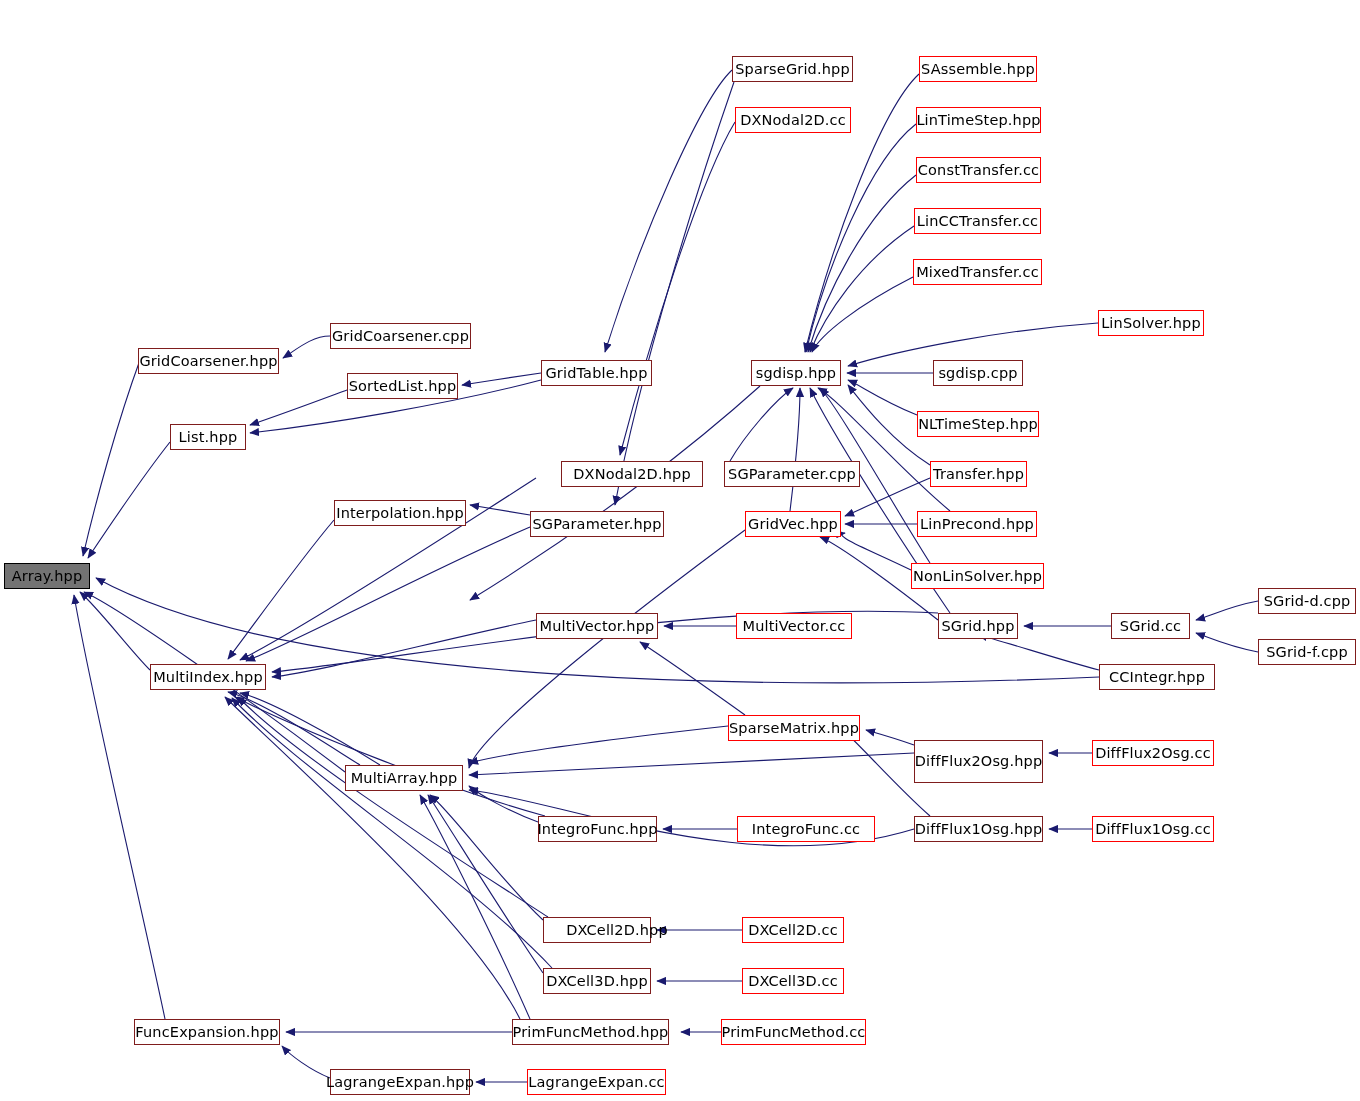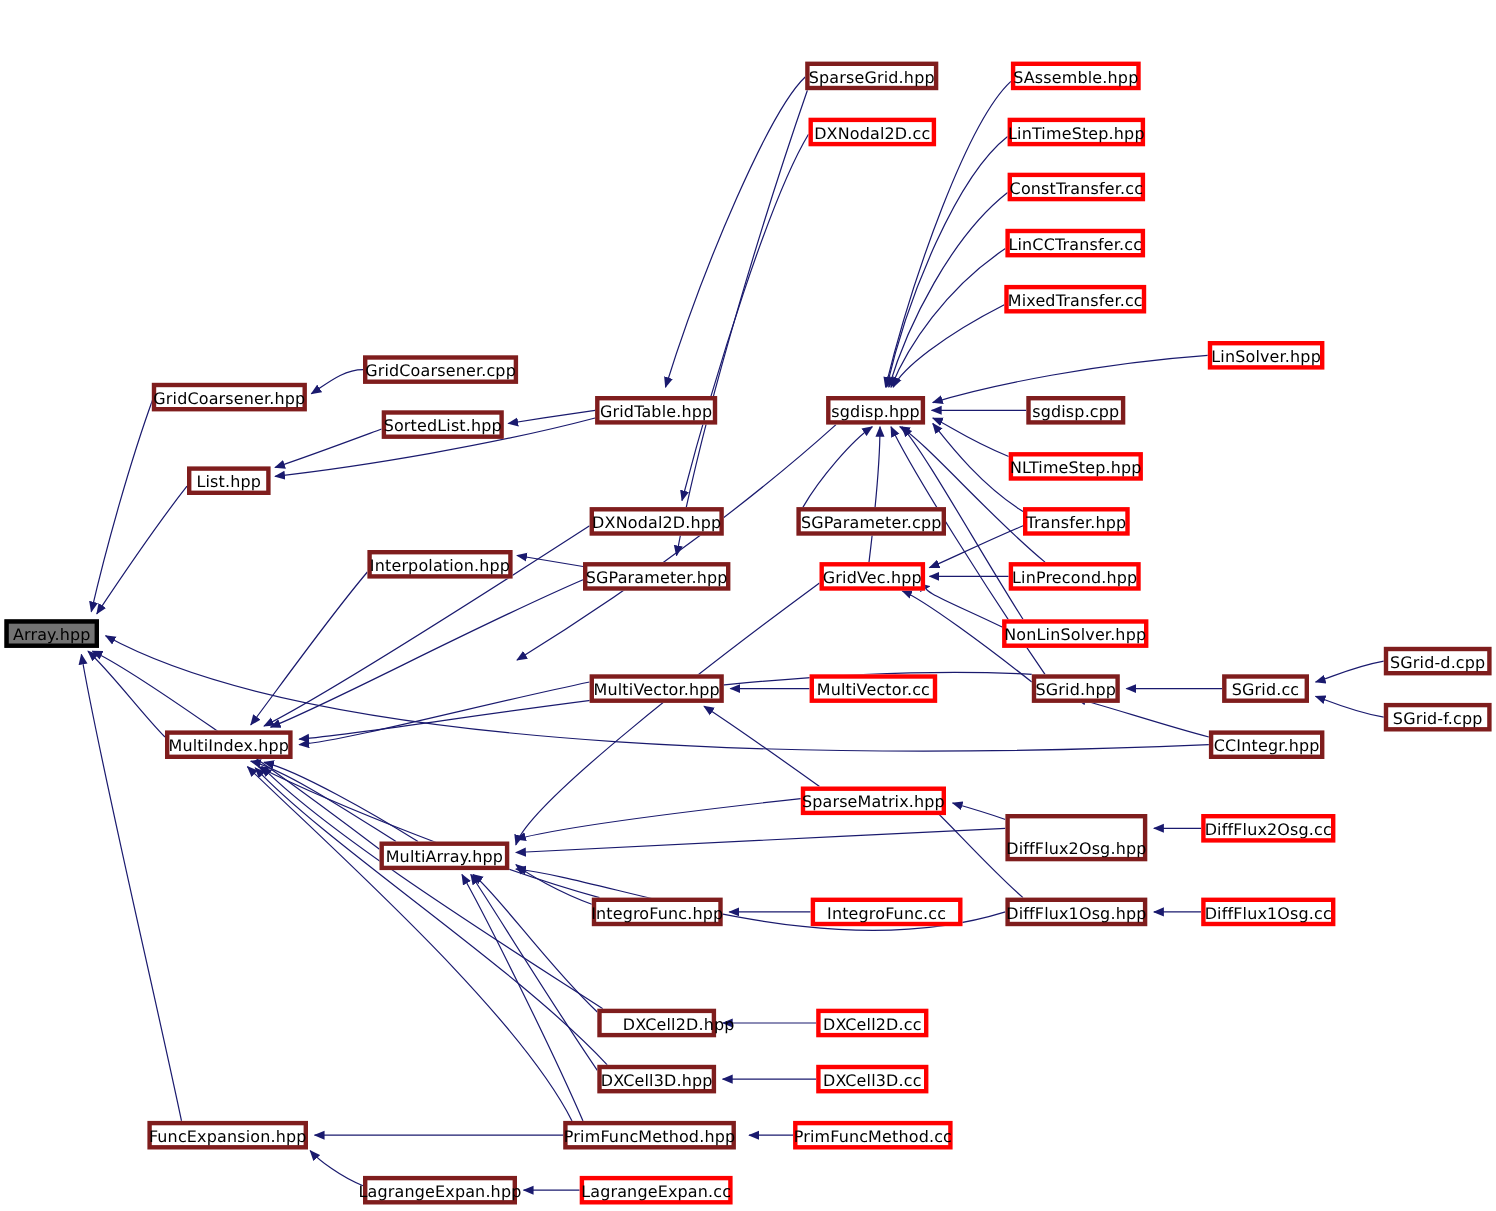--- a/index.html
+++ b/index.html
@@ -1,22 +1,22 @@
 <!DOCTYPE html>
 <html><head>
 <meta charset="utf-8">
 <title>Array.hpp include dependency graph</title>
 <style>
   html,body{margin:0;padding:0;background:#ffffff;}
   body{width:1360px;height:1101px;overflow:hidden;
        font-family:"DejaVu Sans","Liberation Sans",sans-serif;}
   #graph{position:relative;width:1360px;height:1101px;}
   svg{position:absolute;left:0;top:0;width:1360px;height:1101px;}
-  .nodebox{position:absolute;box-sizing:border-box;border:4px solid #7f1d1d;
-           background:#ffffff;display:flex;align-items:flex-end;
+  .nodebox{position:absolute;box-sizing:border-box;border:1px solid #7f1d1d;
+           background:#ffffff;display:flex;align-items:center;
            justify-content:center;font-size:14.5px;color:#000000;
            letter-spacing:0.15px;white-space:nowrap;line-height:1;}
   .nodebox.red{border-color:#ff0000;}
   .nodebox.root{background:#737373;border-color:#000000;}
 </style>
 </head>
 <body>
 
 <div id="graph">
   <svg id="edges" viewBox="0 0 1360 1101">
@@ -124,21 +124,21 @@
       </div>
       <div class="nodebox" style="left: 330px; top: 1069px; width: 140px; height: 26px;">
         <span>LagrangeExpan.hpp</span>
       </div>
       <div class="nodebox red" style="left: 527px; top: 1069px; width: 139px; height: 26px;">
         <span>LagrangeExpan.cc</span>
       </div>
       <div class="nodebox" style="left: 541px; top: 360px; width: 111px; height: 26px;">
         <span>GridTable.hpp</span>
       </div>
-      <div class="nodebox" style="left: 536px; top: 461px; width: 122px; height: 26px;">
+      <div class="nodebox" style="left: 561px; top: 461px; width: 142px; height: 26px;">
         <span>DXNodal2D.hpp</span>
       </div>
       <div class="nodebox" style="left: 530px; top: 511px; width: 134px; height: 26px;">
         <span>SGParameter.hpp</span>
       </div>
       <div class="nodebox" style="left: 536px; top: 613px; width: 122px; height: 26px;">
         <span>MultiVector.hpp</span>
       </div>
       <div class="nodebox red" style="left: 736px; top: 613px; width: 116px; height: 26px;">
         <span>MultiVector.cc</span>
@@ -226,21 +226,21 @@
       </div>
       <div class="nodebox" style="left: 1111px; top: 613px; width: 79px; height: 26px;">
         <span>SGrid.cc</span>
       </div>
       <div class="nodebox" style="left: 1258px; top: 588px; width: 98px; height: 26px;">
         <span>SGrid-d.cpp</span>
       </div>
       <div class="nodebox" style="left: 1258px; top: 639px; width: 98px; height: 26px;">
         <span>SGrid-f.cpp</span>
       </div>
-      <div class="nodebox" style="left: 1099px; top: 664px; width: 105px; height: 26px;">
+      <div class="nodebox" style="left: 1099px; top: 664px; width: 116px; height: 26px;">
         <span>CCIntegr.hpp</span>
       </div>
       <div class="nodebox" style="left: 914px; top: 740px; width: 129px; height: 43px;">
         <span>DiffFlux2Osg.hpp</span>
       </div>
       <div class="nodebox red" style="left: 1092px; top: 740px; width: 122px; height: 26px;">
         <span>DiffFlux2Osg.cc</span>
       </div>
       <div class="nodebox" style="left: 914px; top: 816px; width: 129px; height: 26px;">
         <span>DiffFlux1Osg.hpp</span>

